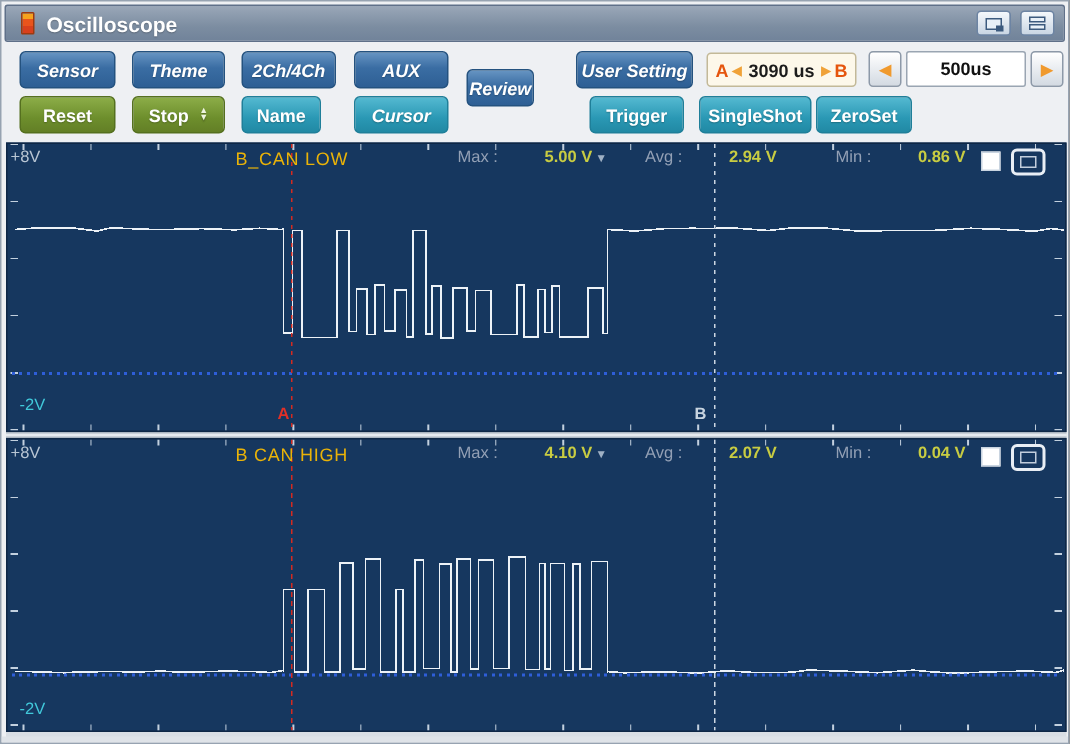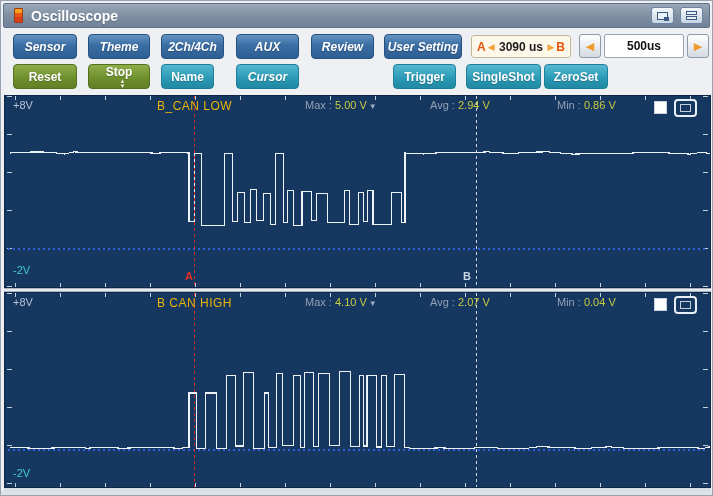--- a/index.html
+++ b/index.html
@@ -50,25 +50,25 @@
   .hticks{position:absolute;left:0;right:0;height:4px;
     background:repeating-linear-gradient(90deg,rgba(225,235,245,.85) 0 1px,transparent 1px 45px);background-position:10px 0;}
   .vticks{position:absolute;top:0;bottom:0;width:5px;
     background:repeating-linear-gradient(180deg,rgba(225,235,245,.85) 0 1px,transparent 1px 38px);}
   .zero-line{position:absolute;left:3px;right:3px;height:2px;
     background:repeating-linear-gradient(90deg,#2e5ed8 0 2px,transparent 2px 5px);}
   .vcursor{position:absolute;top:0;bottom:0;width:1px;}
   .cur-a{left:189px;background:repeating-linear-gradient(180deg,#d42a20 0 3px,transparent 3px 6px);}
   .cur-b{left:471px;background:repeating-linear-gradient(180deg,#ccd6e2 0 3px,transparent 3px 6px);}
   .scale-label{position:absolute;font-size:11px;}
-  .scale-top{left:8px;top:3px;color:#b9c6d4;text-align:center;}
+  .scale-top{left:2px;top:3px;color:#b9c6d4;text-align:center;}
   .scale-bottom{left:8px;color:#41c8da;}
   .ch-name{position:absolute;left:152px;top:3px;color:#eab308;font-size:12px;letter-spacing:.5px;}
   .stat{position:absolute;top:3px;font-size:11px;color:#93a0b5;white-space:nowrap;}
-  .stat b{color:#c8cc42;font-weight:normal;}
+  .stat b{color:#c8cc42;font-weight:bold;margin-left:28px;}
   .stat .mk{color:#9fb0c4;font-size:8px;margin-left:2px;}
   .s-max{left:300px;} .s-avg{left:425px;} .s-min{left:552px;}
   .chk{position:absolute;left:649px;top:5px;width:13px;height:13px;background:#fff;border:1px solid #c9d4e0;cursor:pointer;}
   .chbtn{position:absolute;left:669px;top:3px;width:23px;height:18px;border:2px solid #e8eef5;border-radius:4px;
     display:flex;align-items:center;justify-content:center;cursor:pointer;}
   .chbtn span{width:11px;height:8px;border:1px solid #c2cedd;display:block;}
   .cursor-tag{position:absolute;top:174px;font-size:11px;font-weight:bold;}
   .tag-a{left:180px;color:#e03028;}
   .tag-b{left:458px;color:#c8d4e0;}
   .frame-bottom{position:absolute;left:0;right:0;bottom:0;height:4px;background:#dfe3e8;}
@@ -91,21 +91,21 @@
             <span></span>
           </span>
         </div>
     </div>
   </div>
 
   <div class="btn btn-blue" style="left:12px;top:33px;width:64px;">Sensor</div>
   <div class="btn btn-blue" style="left:87px;top:33px;width:62px;">Theme</div>
   <div class="btn btn-blue" style="left:160px;top:33px;width:63px;">2Ch/4Ch</div>
   <div class="btn btn-blue" style="left:235px;top:33px;width:63px;">AUX</div>
-  <div class="btn btn-blue" style="left:310px;top:33px;width:63px;">Review</div>
+  <div class="btn btn-blue" style="left:310px;top:45px;width:45px;">Review</div>
   <div class="btn btn-blue" style="left:383px;top:33px;width:78px;">User Setting</div>
 
   <div class="ab-panel">
     <span class="ab-letter">A</span>
     <span class="ab-arrow">◀</span>
     <span class="ab-value">3090 us</span>
     <span class="ab-arrow">▶</span>
     <span class="ab-letter">B</span>
   </div>
 
@@ -113,21 +113,21 @@
     <div class="tb-btn">
         <span>◀</span>
       </div>
     <div class="tb-field">500us</div>
     <div class="tb-btn">
         <span>▶</span>
       </div>
   </div>
 
   <div class="btn btn-green" style="left:12px;top:63px;width:64px;">Reset</div>
-  <div class="btn btn-green" style="left:87px;top:63px;width:62px;flex-direction:column;">
+  <div class="btn btn-green" style="left:87px;top:63px;width:62px;">
     <span>Stop</span>
     <span class="spin">
       <span>▲</span>
       <span>▼</span>
     </span>
   </div>
   <div class="btn btn-teal" style="left:160px;top:63px;width:53px;">Name</div>
   <div class="btn btn-teal" style="left:235px;top:63px;width:63px;font-style:italic;">Cursor</div>
   <div class="btn btn-teal" style="left:392px;top:63px;width:63px;">Trigger</div>
   <div class="btn btn-teal" style="left:465px;top:63px;width:75px;">SingleShot</div>

